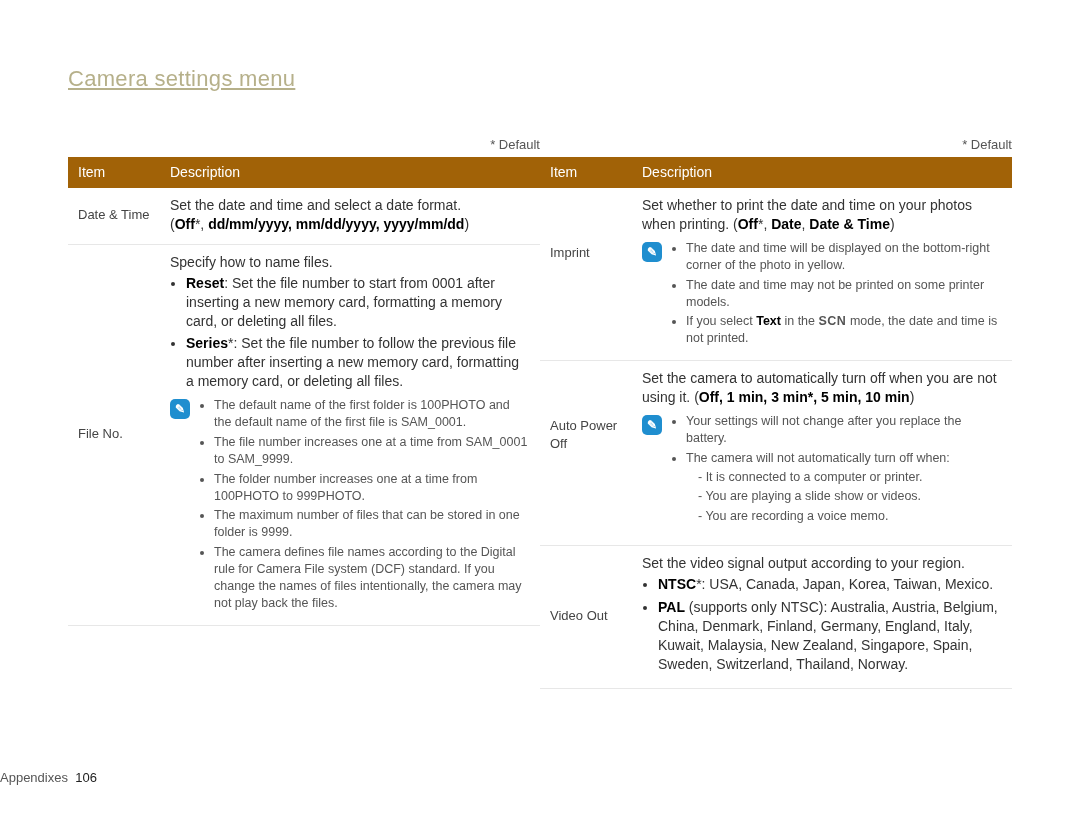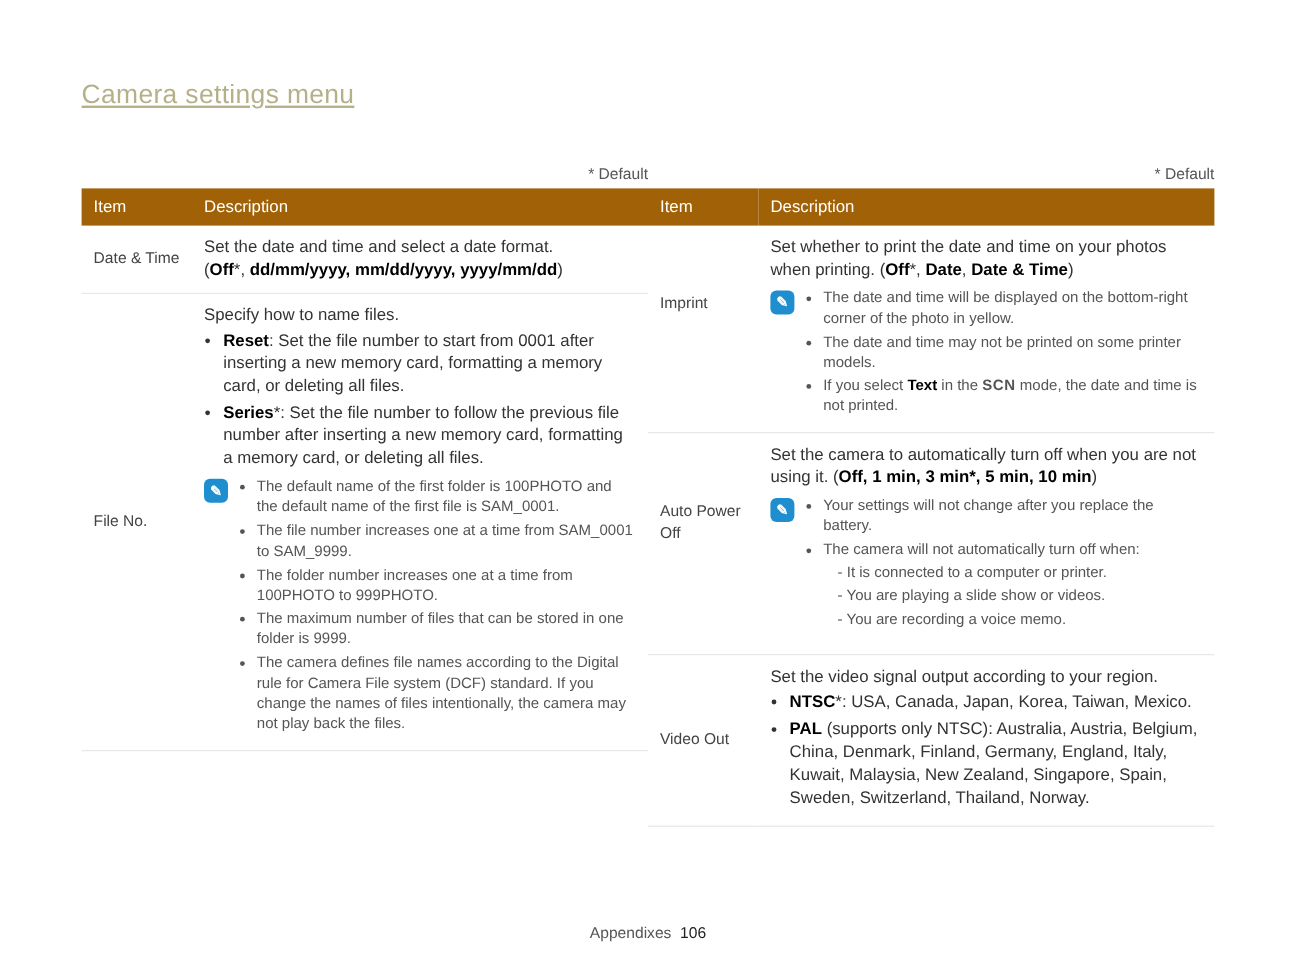--- a/index.html
+++ b/index.html
@@ -104,21 +104,20 @@
     color: #555;
   }
   .sub-dash li::before {
     content: "- ";
   }
   .footer {
     position: absolute;
     bottom: 28px;
     left: 0;
     width: 100%;
-    text-align: center;
     font-size: 13px;
     color: #555;
   }
   .footer .pn { color: #222; }
   .scn { font-weight: 700; letter-spacing: 0.5px; }
 </style>
 </head>
 <body>
 
 <div class="page">

